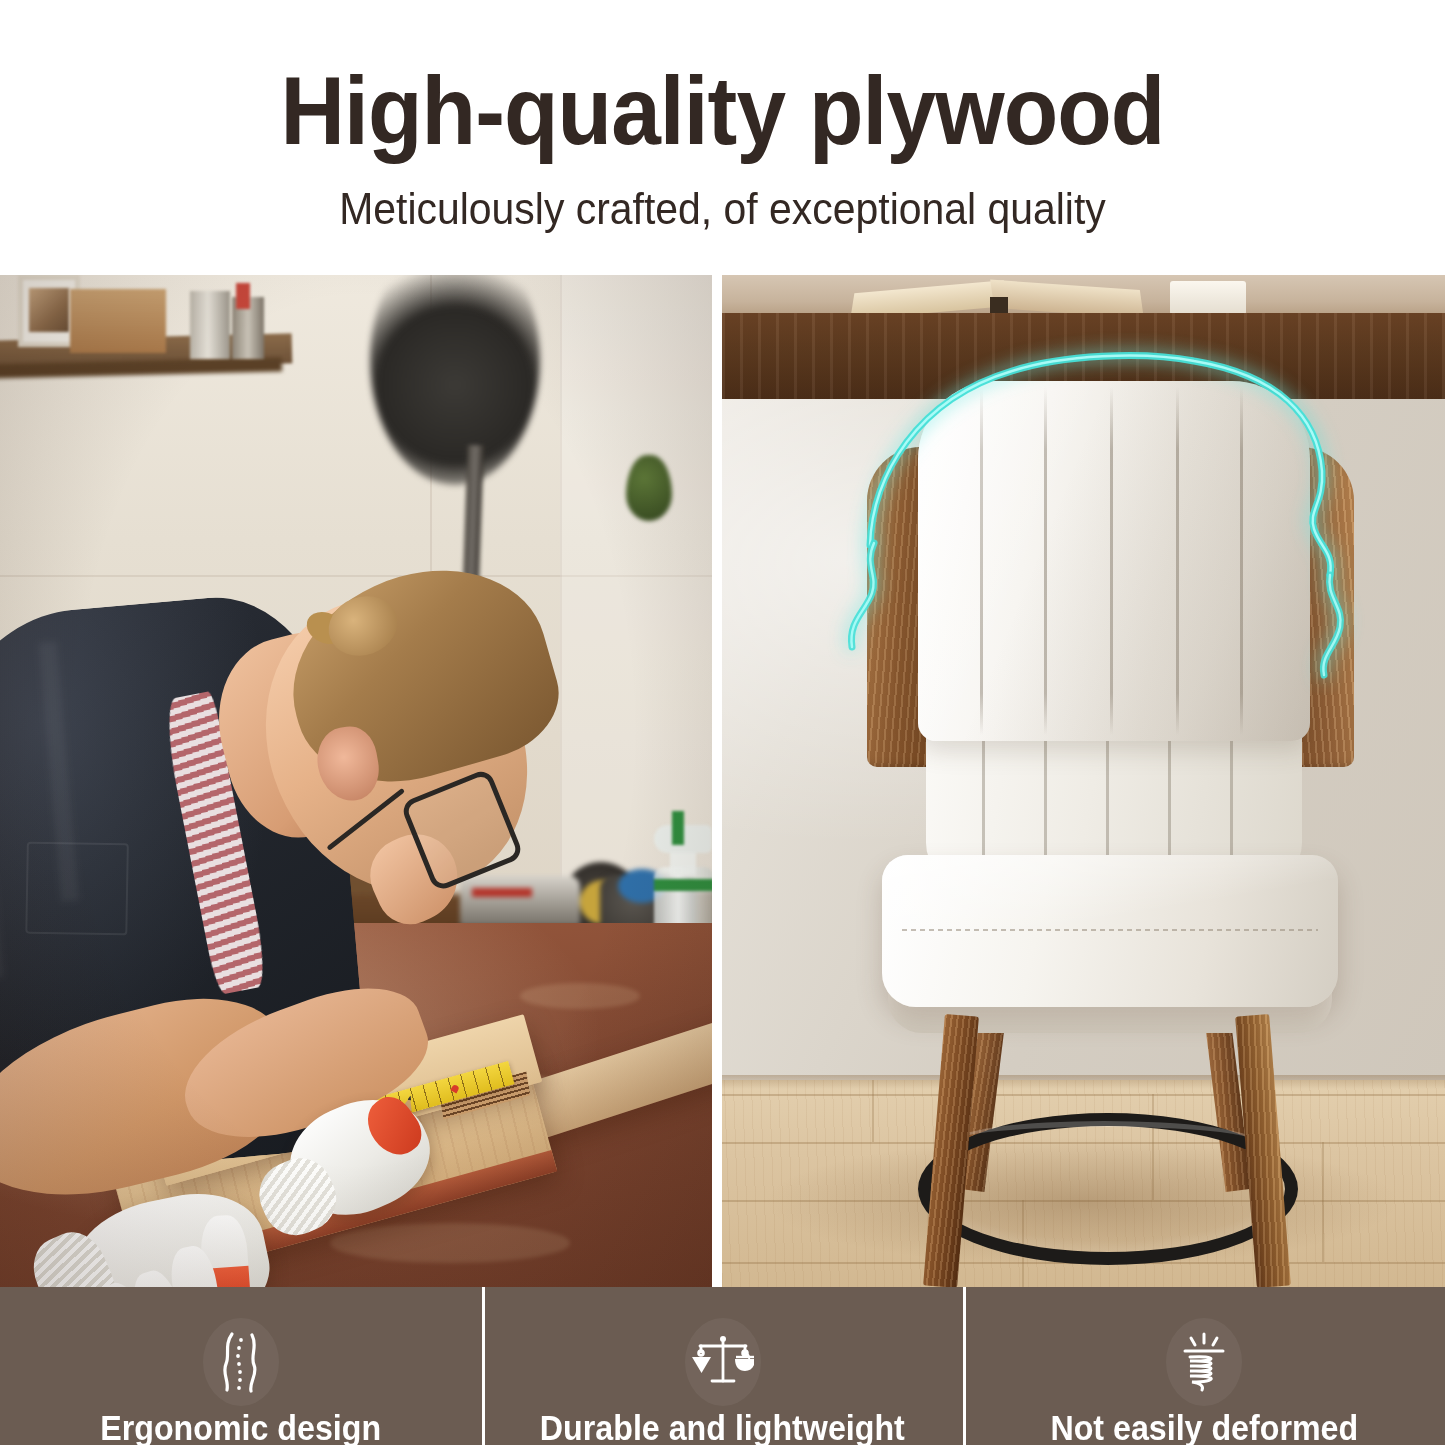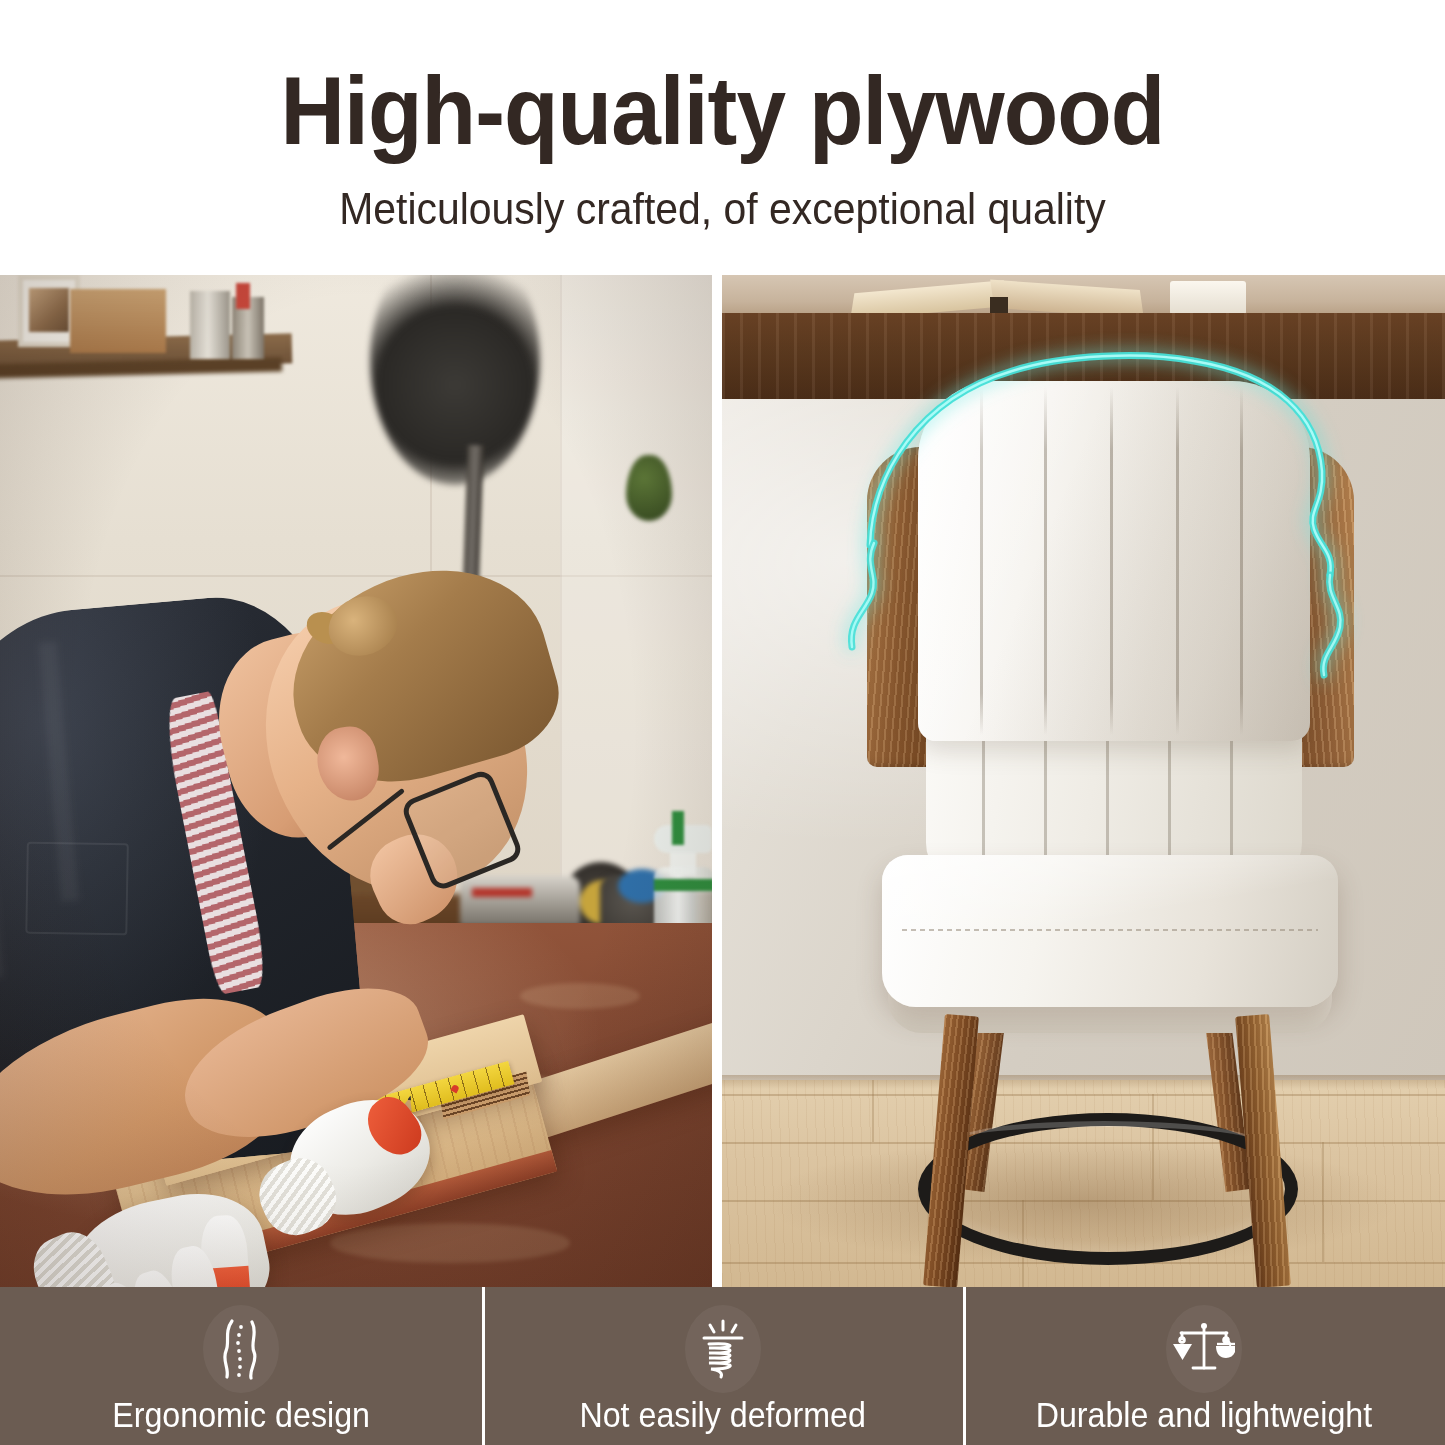--- a/index.html
+++ b/index.html
@@ -523,22 +523,23 @@
   .glow { position:absolute; left:0; top:0; width:723px; height:1012px; pointer-events:none; }
 
   
   .features {
     position:absolute; left:0; top:1287px; width:1445px; height:158px;
     background:#6b5c52;
     display:flex;
   }
   .feat {
     position:relative; flex:1 1 0;
-    display:flex; flex-direction:column; align-items:center; justify-content:center;
+    display:flex; flex-direction:column; align-items:center; justify-content:flex-end;
     padding-top:4px;
+    font-weight:bold;
   }
   .feat + .feat:before {
     content:""; position:absolute; left:0; top:0; width:3px; height:158px;
     background:#ffffff;
   }
   .feat-icon-wrap {
     width:76px; height:88px; border-radius:50%;
     background:rgba(255,255,255,0.055);
     display:flex; align-items:center; justify-content:center;
   }
@@ -803,50 +804,50 @@
             <circle cx="23" cy="57" r="1.9"></circle>
           </g>
         </svg>
       </div>
       <div class="feat-label">Ergonomic design</div>
     </div>
 
 
     <div class="feat">
       <div class="feat-icon-wrap">
-        <svg width="52" height="62" viewBox="0 0 52 62">
-          <g stroke="#fff" stroke-width="3" stroke-linecap="round" fill="none">
-            <line x1="26" y1="3" x2="26" y2="12"></line>
-            <line x1="13" y1="7" x2="17" y2="14"></line>
-            <line x1="39" y1="7" x2="35" y2="14"></line>
-            <line x1="7" y1="20" x2="45" y2="20"></line>
-            <path d="M12,26 C40,24 40,31 12,30 C40,29 40,36 12,35 C40,34 40,41 12,40
-                     C40,39 40,46 12,45 C40,44 40,51 14,51 C22,52 26,55 24,59"></path>
-          </g>
-        </svg>
-      </div>
-      <div class="feat-label">Not easily deformed</div>
-    </div>
-
-    <div class="feat">
-      <div class="feat-icon-wrap">
         <svg width="62" height="58" viewBox="0 0 62 58">
           <g stroke="#fff" stroke-width="2.8" fill="none" stroke-linecap="round">
             <line x1="31" y1="9" x2="31" y2="48"></line>
             <circle cx="31" cy="6" r="3" fill="#fff" stroke="none"></circle>
             <line x1="8" y1="13" x2="54" y2="13"></line>
             <line x1="9" y1="13" x2="9" y2="19"></line>
             <line x1="53" y1="13" x2="53" y2="19"></line>
             <circle cx="9" cy="20" r="2.4"></circle>
             <circle cx="53" cy="20" r="2.4"></circle>
             <line x1="20" y1="48" x2="42" y2="48"></line>
           </g>
           <path d="M0,24 L19,24 L9.5,40 Z" fill="#fff"></path>
           <path d="M43,26 C43,34 47,38 53,38 C59,38 63,34 63,26 Z" fill="#fff"></path>
           <path d="M44,24 L62,24" stroke="#fff" stroke-width="2.4"></path>
           <path d="M52,20 C56,21 58,23 57,26" stroke="#fff" stroke-width="2" fill="none"></path>
         </svg>
       </div>
       <div class="feat-label">Durable and lightweight</div>
     </div>
+
+    <div class="feat">
+      <div class="feat-icon-wrap">
+        <svg width="52" height="62" viewBox="0 0 52 62">
+          <g stroke="#fff" stroke-width="3" stroke-linecap="round" fill="none">
+            <line x1="26" y1="3" x2="26" y2="12"></line>
+            <line x1="13" y1="7" x2="17" y2="14"></line>
+            <line x1="39" y1="7" x2="35" y2="14"></line>
+            <line x1="7" y1="20" x2="45" y2="20"></line>
+            <path d="M12,26 C40,24 40,31 12,30 C40,29 40,36 12,35 C40,34 40,41 12,40
+                     C40,39 40,46 12,45 C40,44 40,51 14,51 C22,52 26,55 24,59"></path>
+          </g>
+        </svg>
+      </div>
+      <div class="feat-label">Not easily deformed</div>
+    </div>
   </div>
 
 </div>
 
 </body></html>

